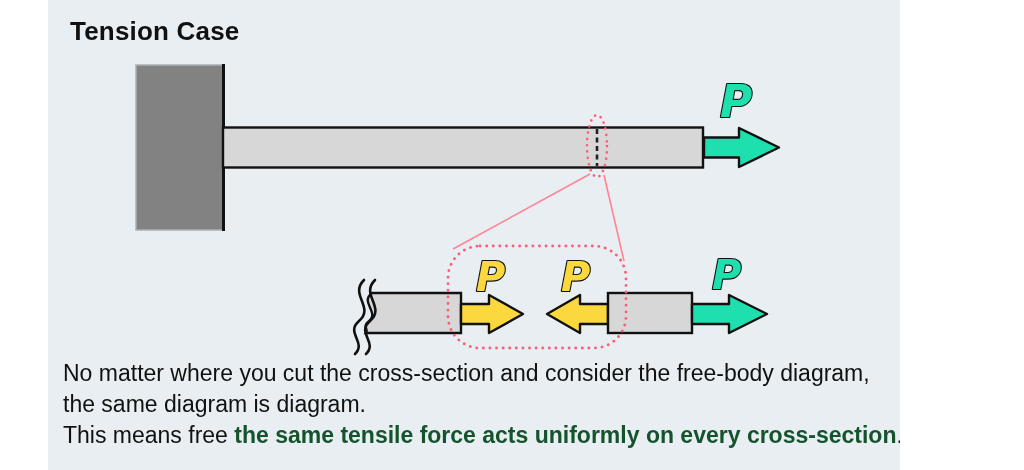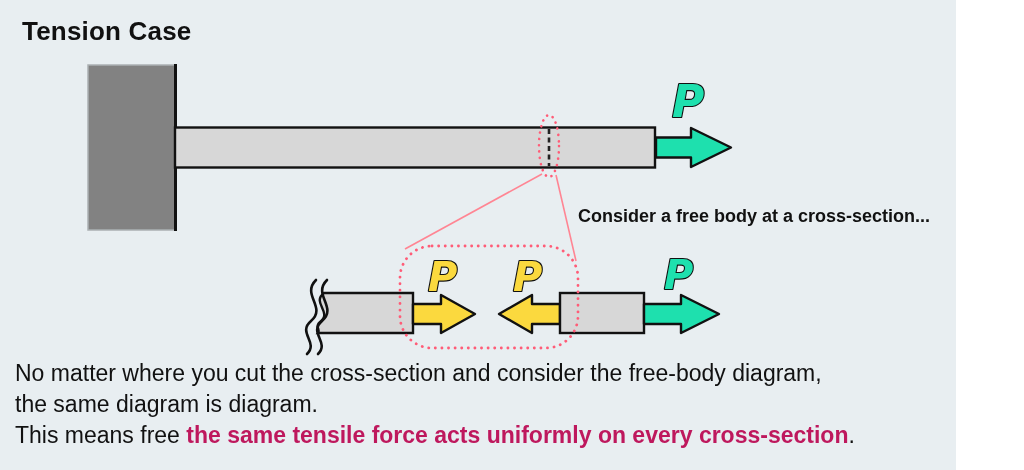--- a/index.html
+++ b/index.html
@@ -1,22 +1,23 @@
 <!DOCTYPE html>
 <html><head>
 <meta charset="utf-8">
 <style>
   html,body{margin:0;padding:0;}
   .canvas{
     position:relative;
-    width:956px;height:470px;
+    width:852px;height:470px;
     background:#e8eef1;
     overflow:hidden;
     font-family:"Liberation Sans", sans-serif;
     color:#111;
+    margin-left:48px;
   }
   .title{
     position:absolute;left:22px;top:16px;
     font-size:26px;font-weight:bold;letter-spacing:0.2px;
   }
   .annotation{
     position:absolute;left:578px;top:206px;
     font-size:18px;font-weight:bold;
   }
   .diagram-svg{position:absolute;left:0;top:0;}
@@ -25,21 +26,21 @@
     font-weight:bold;font-style:italic;
     paint-order:stroke;stroke:#111;stroke-width:2.2px;
     stroke-linejoin:round;
   }
   .caption{
     position:absolute;left:15px;top:358px;
     font-size:23px;line-height:31px;
     white-space:nowrap;
   }
   .caption .hl{
-    color:#be185d;font-weight:bold;
+    color:#14532d;font-weight:bold;
   }
 </style>
 </head>
 <body>
 
 <div class="canvas">
 
   <div class="title">Tension Case</div>
 
   <svg class="diagram-svg" width="1024" height="470" viewBox="0 0 1024 470">
@@ -70,21 +71,20 @@
 
     <polygon points="644,304 681,304 681,295 719,314 681,333 681,324 644,324" fill="#1ee0ae" stroke="#111" stroke-width="2.4" stroke-linejoin="round"></polygon>
 
     <text class="force-label" x="428" y="291" font-size="40" fill="#fbd93e">P</text>
     <text class="force-label" x="513" y="291" font-size="40" fill="#fbd93e">P</text>
     <text class="force-label" x="664" y="289" font-size="40" fill="#1ee0ae">P</text>
 
     <rect x="400" y="246" width="178" height="102" rx="32" fill="none" stroke="#ff5c77" stroke-width="2.8" stroke-dasharray="0.1 6.5" stroke-linecap="round"></rect>
   </svg>
 
-  <div class="annotation">Consider a free body at a cross-section...</div>
 
   <div class="caption">
     <div>No matter where you cut the cross-section and consider the free-body diagram,</div>
     <div>the same diagram is diagram.</div>
     <div><span>This means free </span><span class="hl">the same tensile force acts uniformly on every cross-section</span><span>.</span></div>
   </div>
 
 </div>
 
 </body></html>

